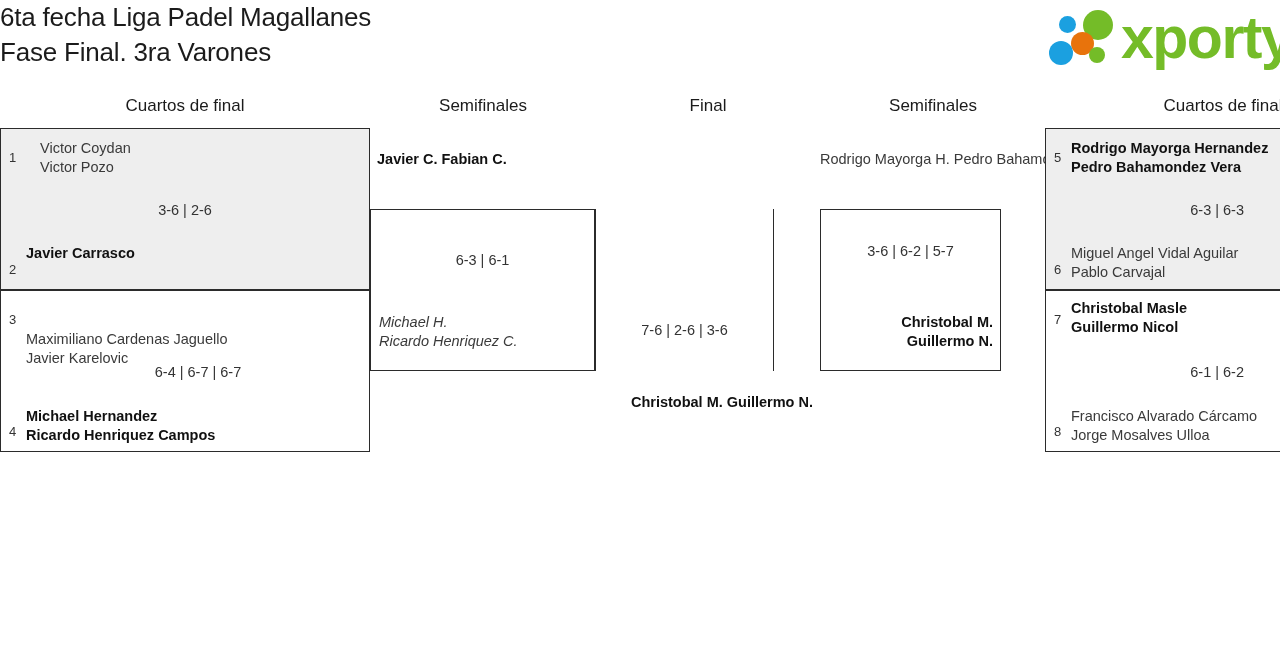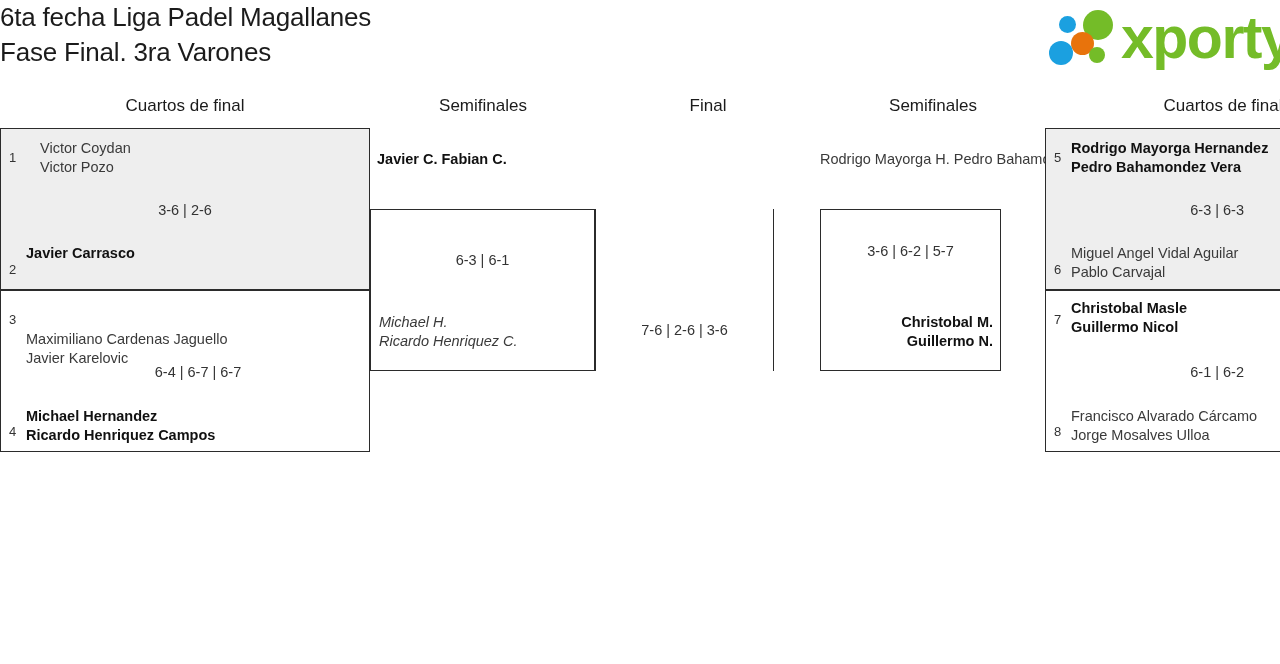--- a/index.html
+++ b/index.html
@@ -152,20 +152,24 @@
 
   <div class="float-team" style="left:602px; top:231px;">
     <span class="nm">Javier C.</span>
     <span class="nm">Fabian C.</span>
   </div>
 
   <div class="match" style="left:595px; top:209px; width:179px; height:162px; border-top:none; border-bottom:none;">
     <div class="score" style="top:112px;">7-6 | 2-6 | 3-6</div>
   </div>
 
+  <div class="float-team winner ra" style="left:595px; top:393px; width:218px;">
+    <span class="nm">Christobal M.</span>
+    <span class="nm">Guillermo N.</span>
+  </div>
 
   <div class="float-team ra" style="left:820px; top:150px; width:218px;">
     <span class="nm">Rodrigo Mayorga H.</span>
     <span class="nm">Pedro Bahamondez V.</span>
   </div>
 
   <div class="match" style="left:820px; top:209px; width:181px; height:162px;">
     <div class="score" style="top:32px;">3-6 | 6-2 | 5-7</div>
     <div class="team winner right-align" style="top:103px; padding-right:7px;">
       <span class="nm">Christobal M.</span>

